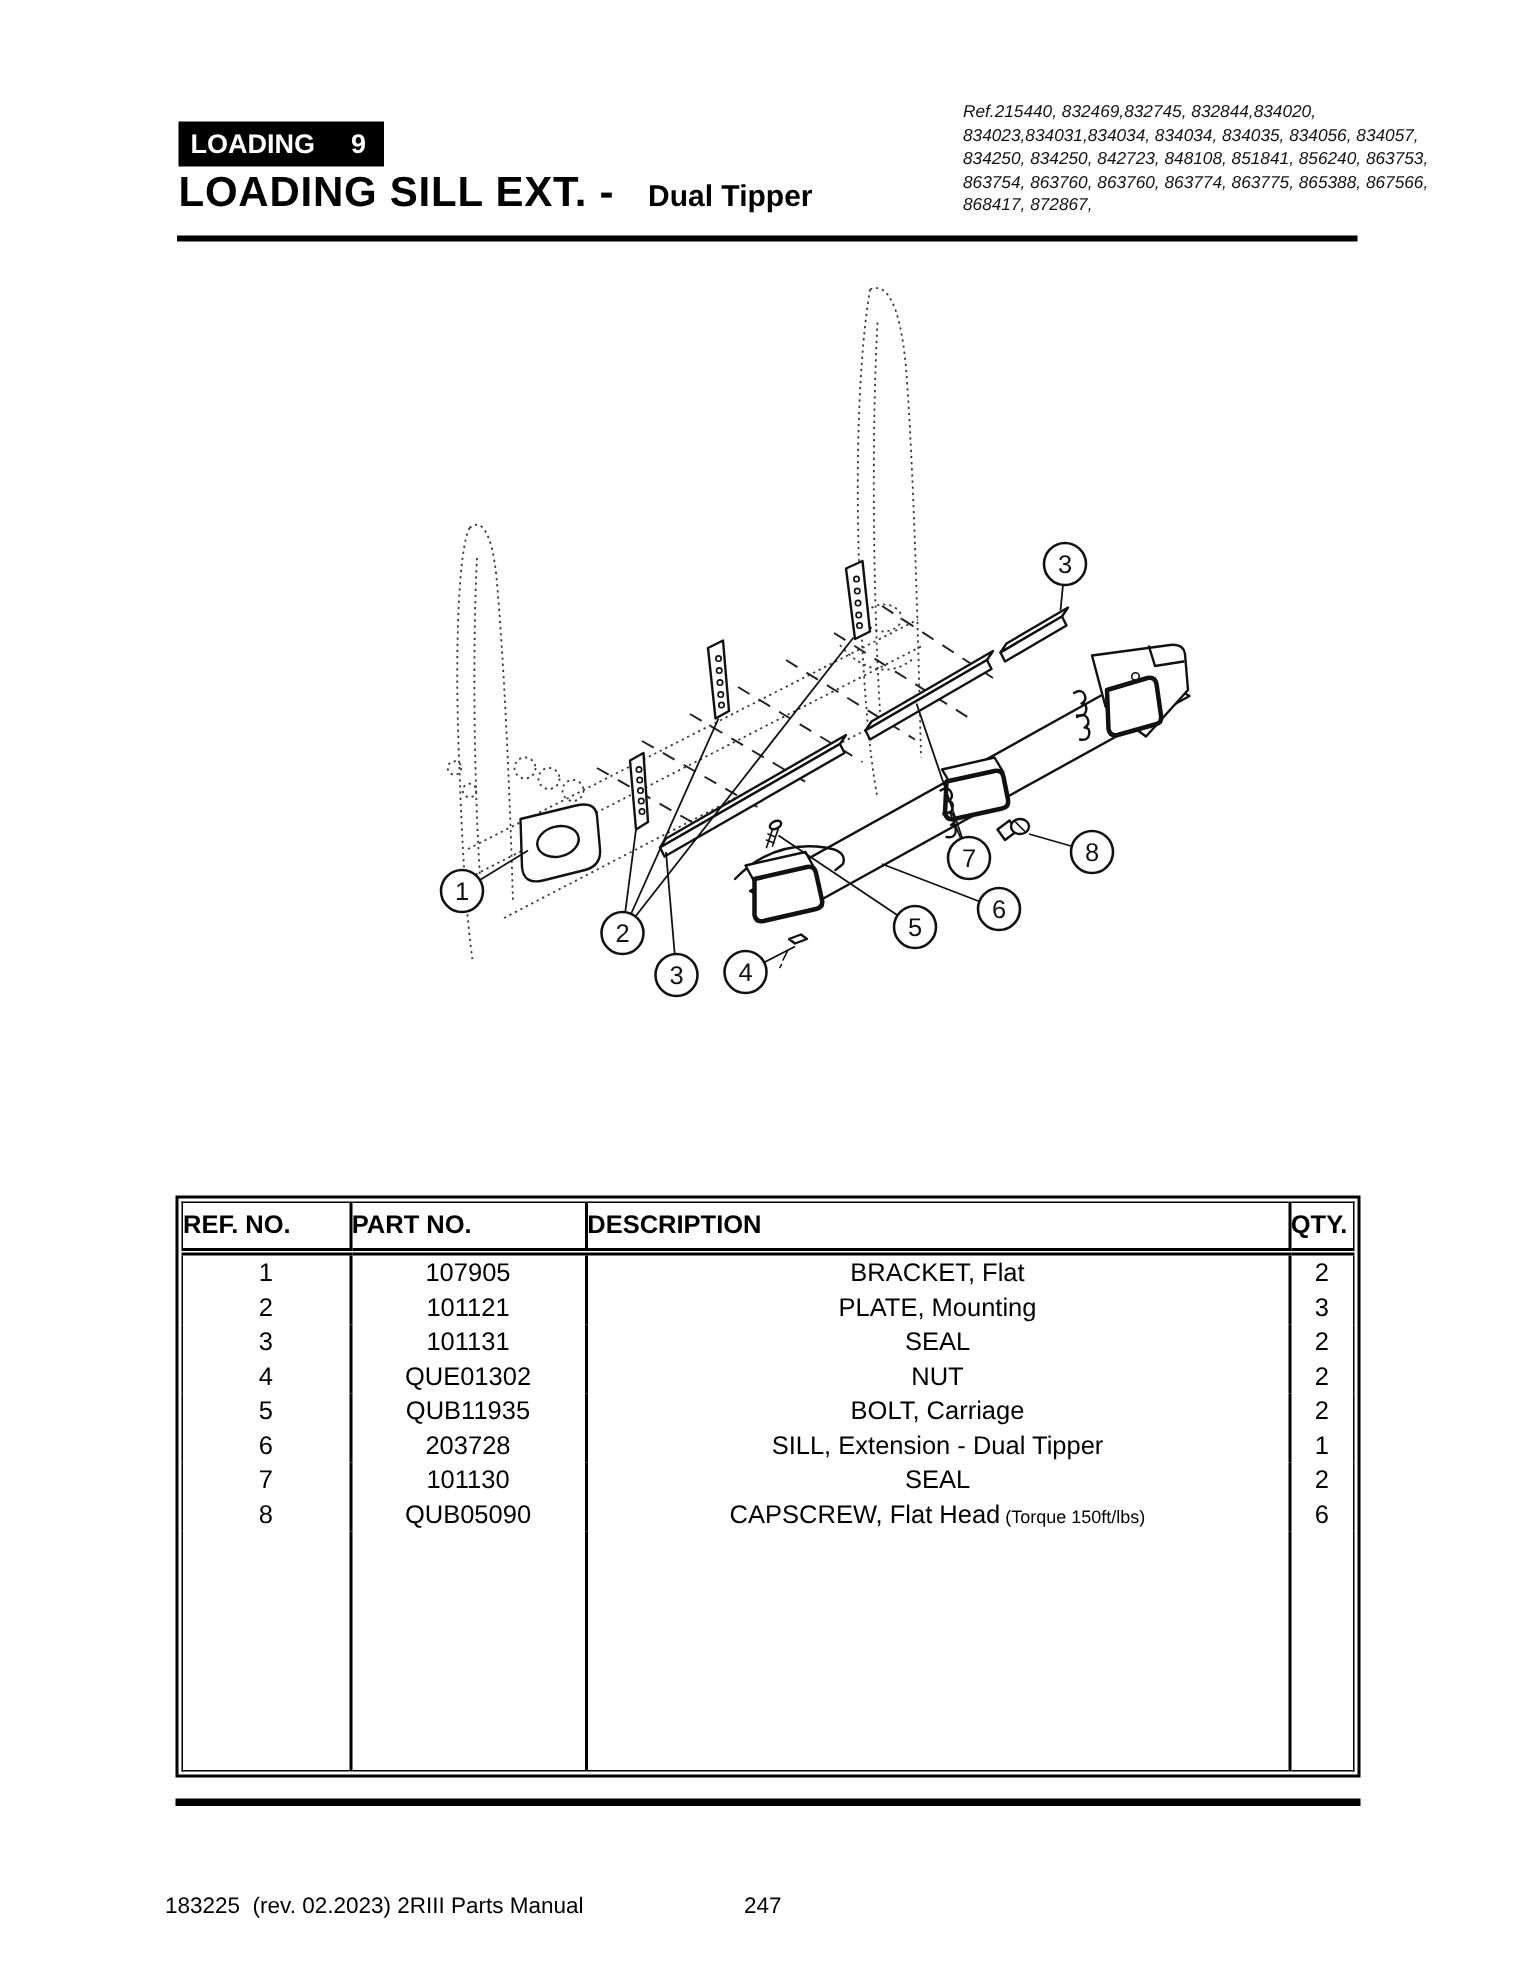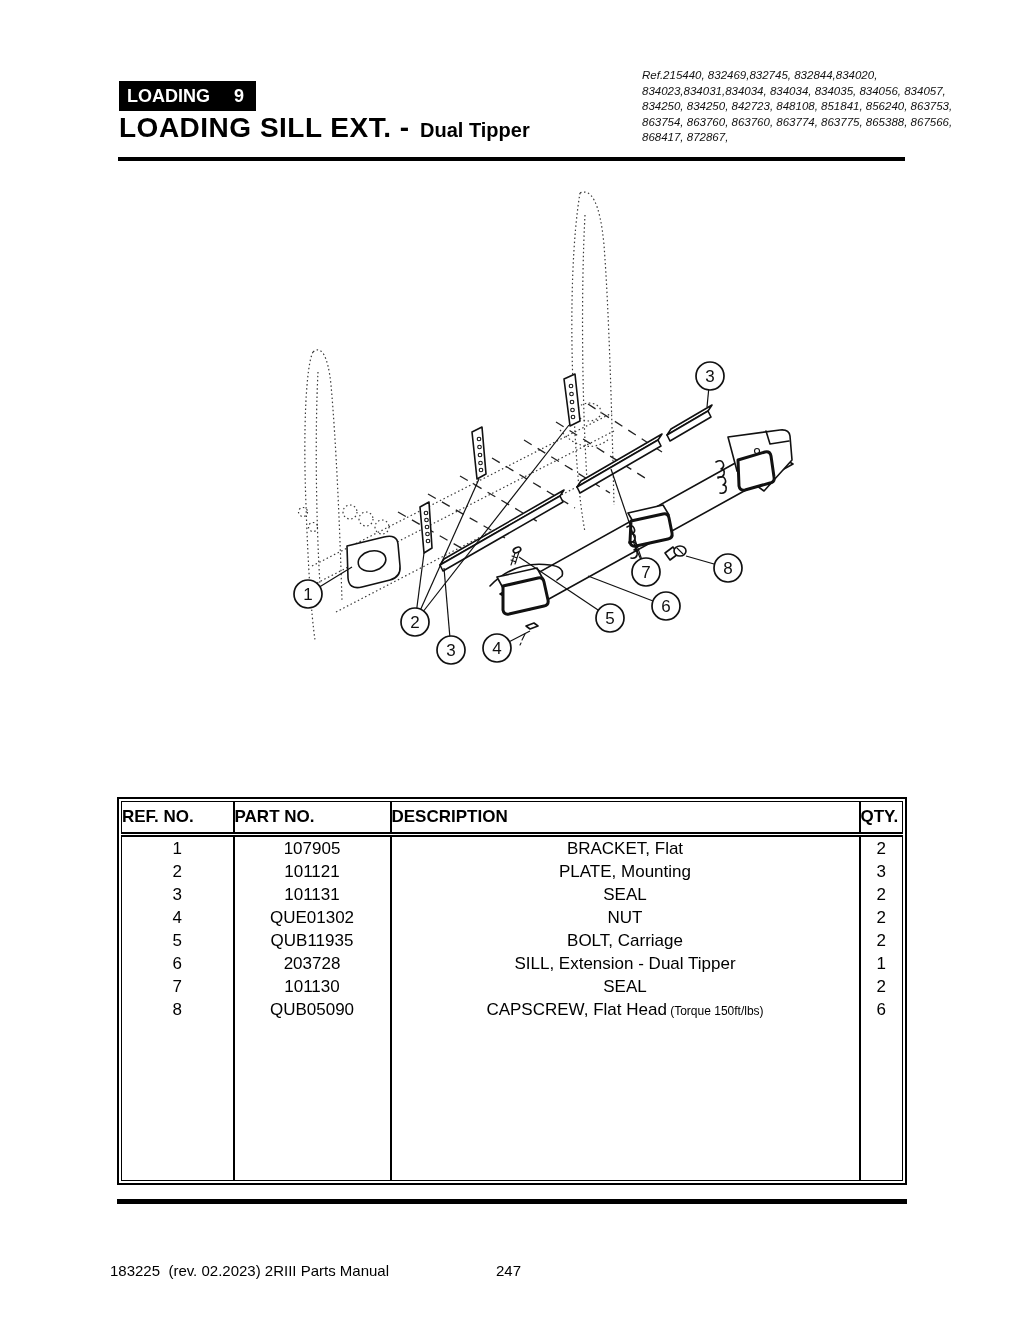--- a/index.html
+++ b/index.html
@@ -5,21 +5,21 @@
   html,body{margin:0;padding:0;background:#fff;}
   .page{position:relative;width:1024px;height:1325px;background:#ffffff;
         font-family:"Liberation Sans",sans-serif;color:#000;overflow:hidden;}
 
   
   .section-badge{position:absolute;left:119px;top:81px;height:30px;background:#000;color:#fff;
                  display:flex;align-items:center;padding:0 12px 0 8px;font-size:18px;font-weight:bold;}
   .section-badge .num{margin-left:24px;}
   .page-title{position:absolute;left:119px;top:112px;white-space:nowrap;}
   .page-title .main{font-size:28px;font-weight:bold;letter-spacing:.5px;}
-  .page-title .sub{font-size:20px;font-weight:bold;margin-left:6px;}
+  .page-title .sub{font-size:20px;font-weight:bold;margin-left:18px;}
   .ref-block{position:absolute;left:594px;top:68px;width:318px;
              font-size:11.5px;line-height:15.6px;font-style:italic;color:#111;margin-left:48px;}
   .title-rule{position:absolute;left:118px;top:157px;width:787px;height:4px;background:#000;}
 
   
   svg.diagram{position:absolute;left:0;top:185px;}
   .dotted{stroke:#3a3a3a;fill:none;stroke-width:1.2;stroke-dasharray:1.5 2.6;}
   .dashline{stroke:#222;fill:none;stroke-width:1.3;stroke-dasharray:9 7;}
   .part{stroke:#111;stroke-width:1.6;fill:#fff;stroke-linejoin:round;stroke-linecap:round;}
   .part.open{fill:none;}

